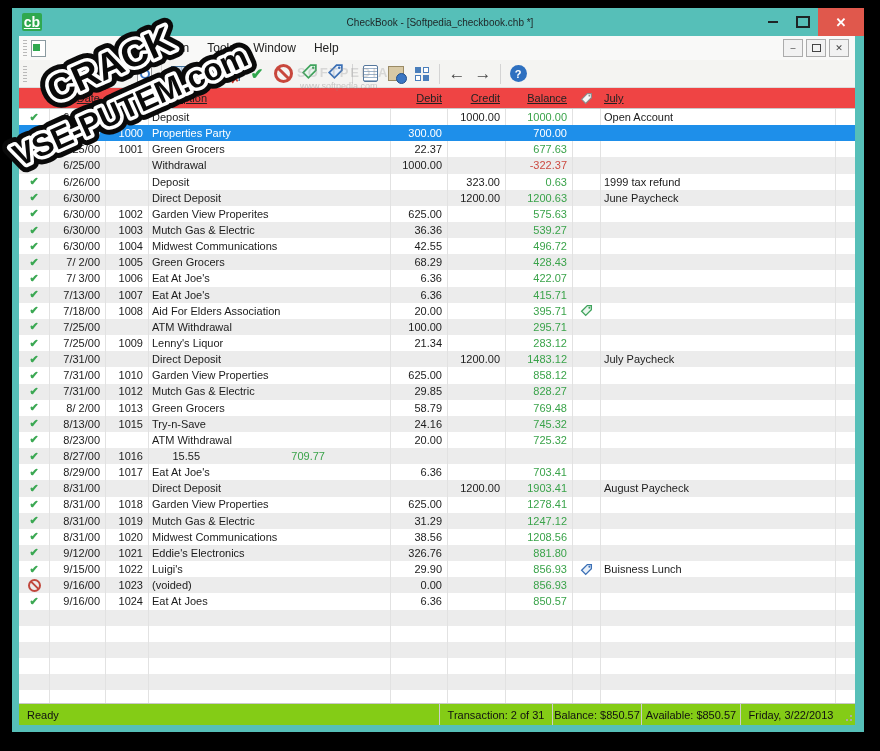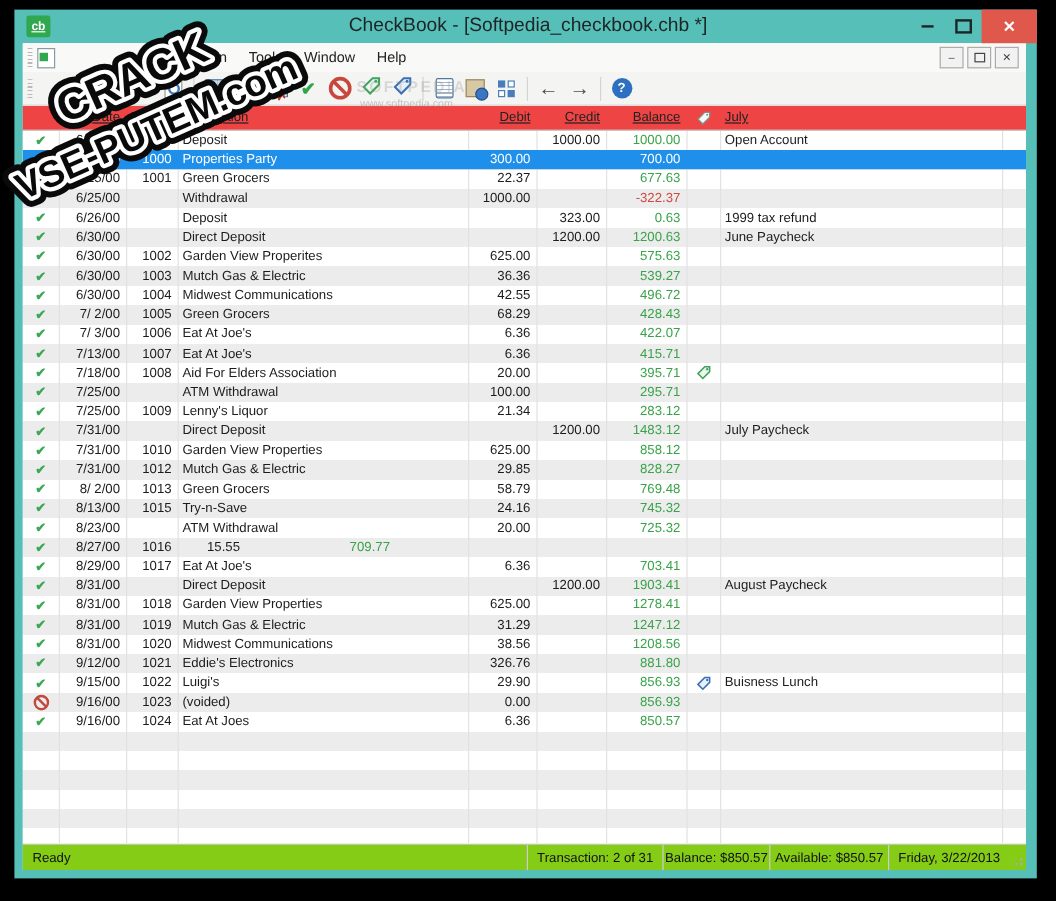--- a/index.html
+++ b/index.html
@@ -1,22 +1,22 @@
 <!DOCTYPE html>
 <html><head>
 <meta charset="utf-8">
 <style>
   html,body{margin:0;padding:0;background:#000;width:880px;height:751px;position:relative;
     font-family:"Liberation Sans",sans-serif;-webkit-font-smoothing:antialiased;overflow:hidden;}
   .window{position:absolute;left:12px;top:8px;width:852px;height:724px;background:#56BFB8;}
   
   .titlebar{position:absolute;left:0;top:0;right:0;height:28px;display:flex;align-items:center;}
-  .app-icon{width:20px;height:18px;background:#2FA84F;border-radius:2px;color:#fff;font-size:10px;
+  .app-icon{width:20px;height:18px;background:#2FA84F;border-radius:2px;color:#fff;font-size:14px;
     font-weight:bold;display:flex;align-items:center;justify-content:center;margin-left:10px;text-decoration:underline;}
-  .title-text{position:absolute;left:4px;right:0;text-align:center;font-size:16px;color:#1e2526;}
+  .title-text{position:absolute;left:4px;right:0;text-align:center;font-size:10px;color:#1e2526;}
   .tb-btns{margin-left:auto;display:flex;height:28px;z-index:5;}
   .tb-btn{width:30px;height:28px;display:flex;align-items:center;justify-content:center;color:#1e2526;}
   .glyph-min{width:10px;height:2px;background:#1e2526;}
   .glyph-max{width:10px;height:8px;border:2px solid #1e2526;background:transparent;}
   .btn-close{width:46px;height:28px;background:#E0584C;color:#fff;display:flex;align-items:center;
     justify-content:center;font-size:13px;font-weight:bold;}
   
   .client{position:absolute;left:7px;right:9px;top:28px;bottom:7px;background:#fff;
     display:flex;flex-direction:column;}
   

